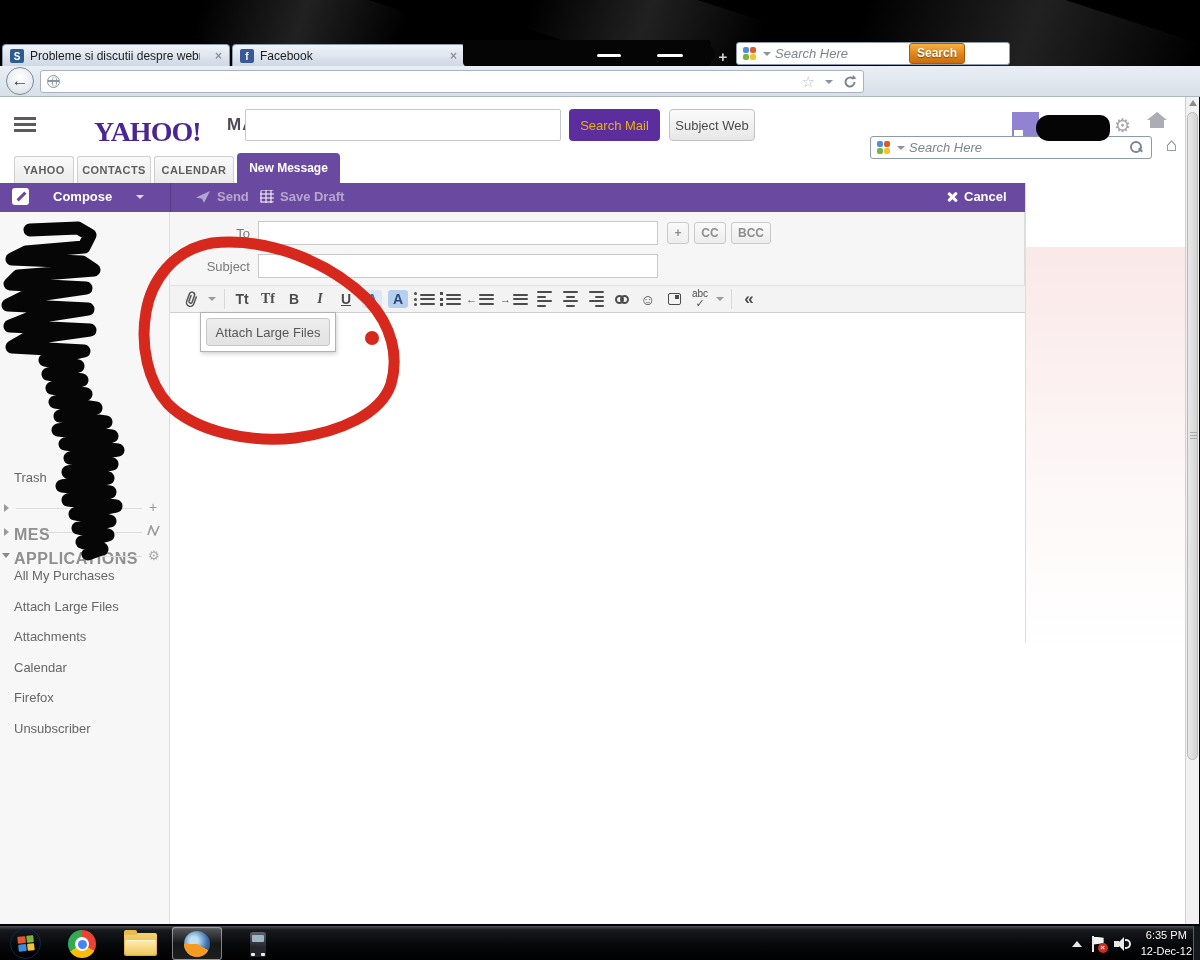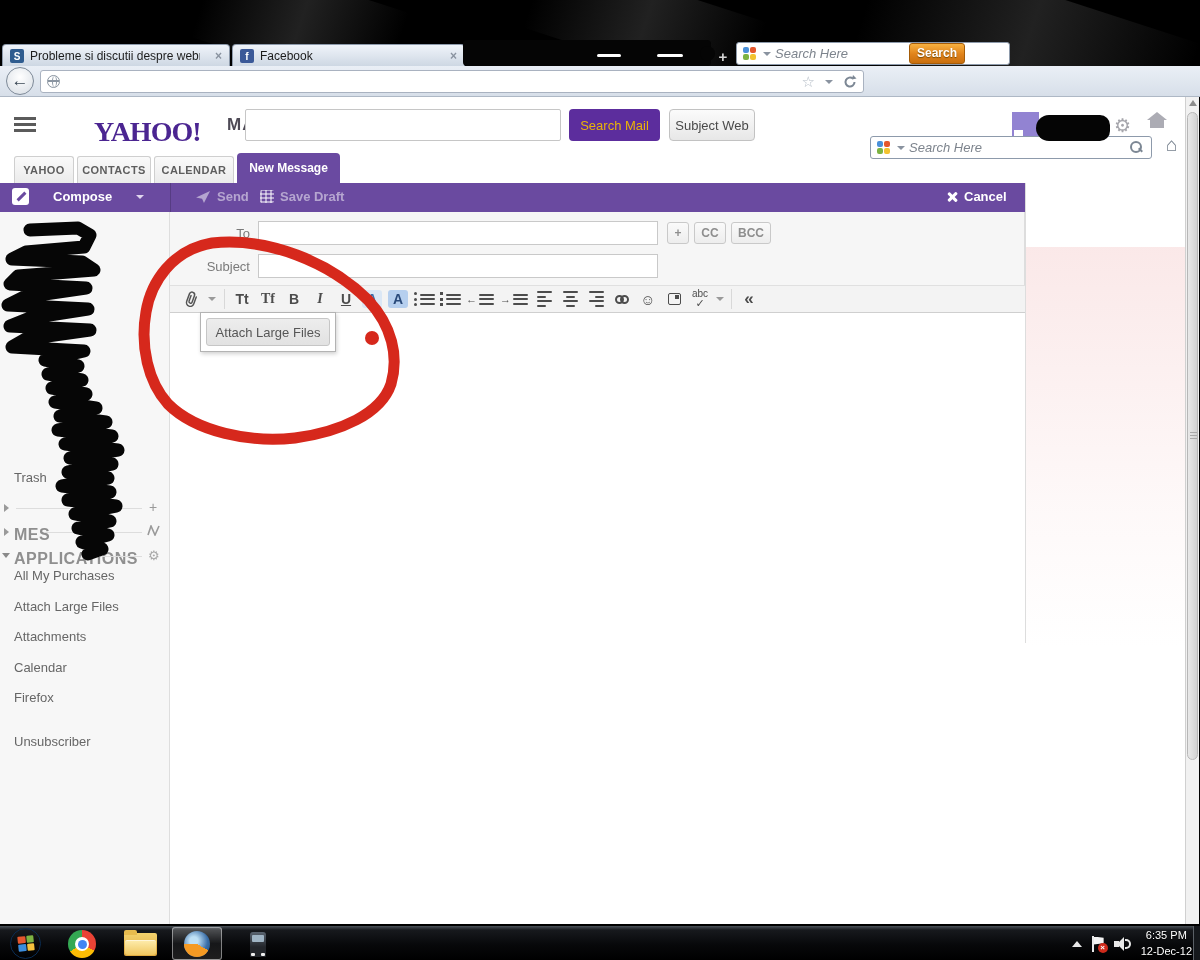--- a/index.html
+++ b/index.html
@@ -497,21 +497,21 @@
         <span class="sechead">APPLICATIONS</span>
         <span class="secline" style="left:96px; width:46px;"></span>
         <span class="gear-s">⚙</span>
       </div>
 
       <span class="sitem" style="top:356px;">All My Purchases</span>
       <span class="sitem" style="top:387px;">Attach Large Files</span>
       <span class="sitem" style="top:417px;">Attachments</span>
       <span class="sitem" style="top:448px;">Calendar</span>
       <span class="sitem" style="top:478px;">Firefox</span>
-      <span class="sitem" style="top:522px;">Unsubscriber</span>
+      <span class="sitem" style="top:509px;">Unsubscriber</span>
     </div>
 
     <div id="pinkhaze"></div>
   </div>
 
   <div id="scroll">
     <span class="up"></span>
     <span class="thumb">
         <span class="grip"></span>
       </span>

